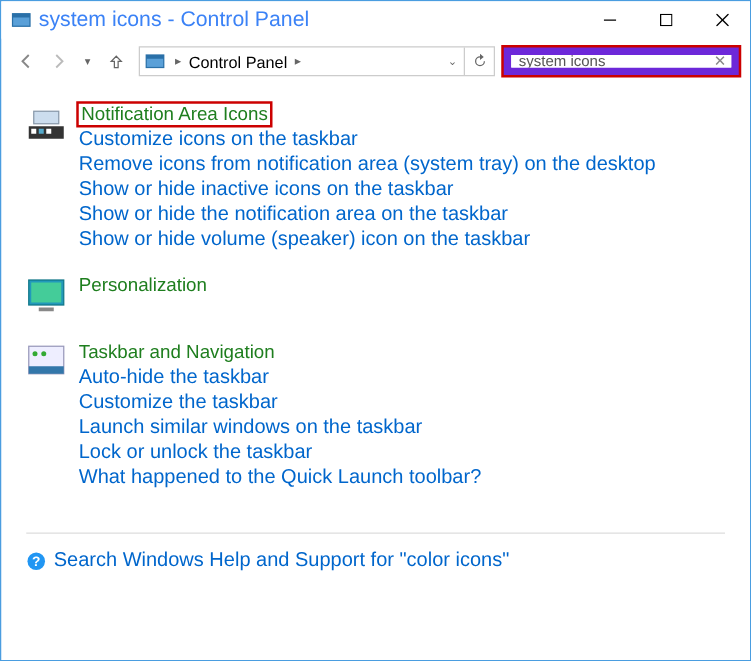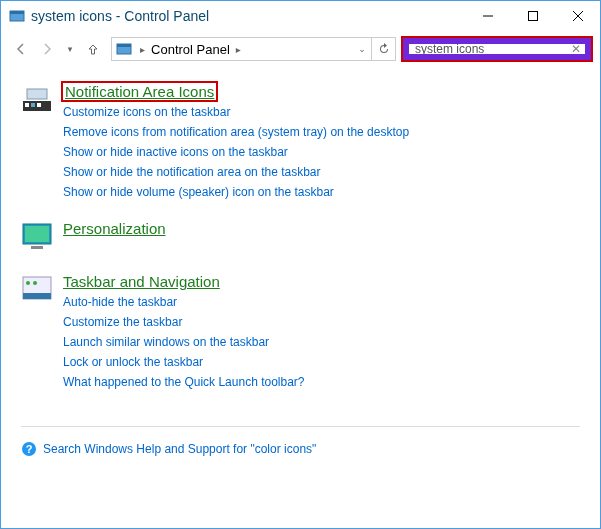--- a/index.html
+++ b/index.html
@@ -1,40 +1,40 @@
 <!DOCTYPE html>
 <html><head>
 <meta charset="utf-8">
 <style>
 * { box-sizing: border-box; margin: 0; padding: 0; }
 body { font-family: "Segoe UI", Tahoma, sans-serif; font-size: 12px; background: #fff; width: 601px; height: 529px; overflow: hidden; border: 1px solid #4a9de0; }
 .titlebar { height: 30px; background: #fff; display: flex; align-items: center; padding-left: 8px; }
 .titlebar-icon { width: 16px; height: 16px; margin-right: 6px; }
-.titlebar-text { flex: 1; font-size: 14px; color: #0c4a6e; }
+.titlebar-text { flex: 1; font-size: 17px; color: #3b82f6; }
 .winbtns { display: flex; height: 100%; }
 .winbtn { width: 45px; height: 30px; display: flex; align-items: center; justify-content: center; cursor: pointer; }
 .navbar { height: 36px; display: flex; align-items: center; padding: 0 8px; gap: 2px; }
 .navbtn { width: 24px; height: 24px; display: flex; align-items: center; justify-content: center; color: #666; cursor: pointer; }
 .navbtn.disabled { color: #bbb; }
 .addrbar { flex: 1; height: 24px; border: 1px solid #ccc; display: flex; align-items: center; margin: 0 4px; position: relative; }
 .addrbar-icon { width: 16px; height: 16px; margin: 0 4px; }
 .breadcrumb { font-size: 13px; padding: 0 2px; cursor: pointer; }
 .bc-arrow { padding: 0 4px; color: #666; font-size: 10px; }
 .addrbar-right { margin-left: auto; display: flex; align-items: center; }
 .refresh-btn { width: 24px; height: 22px; border-left: 1px solid #ccc; display: flex; align-items: center; justify-content: center; cursor: pointer; }
 .searchbox { width: 190px; height: 24px; border: 7px solid #6d28d9; display: flex; align-items: center; position: relative; }
 .searchbox input { border: none; outline: none; width: 100%; padding: 0 24px 0 6px; font-size: 12px; color: #555; height: 100%; }
 .searchbox .clear { position: absolute; right: 4px; color: #888; cursor: pointer; font-size: 12px; }
 .highlight-red { outline: 2px solid #c00; outline-offset: -1px; }
 .content { padding: 16px 20px 8px 20px; }
 .section { display: flex; margin-bottom: 18px; }
 .section-icon { width: 36px; flex-shrink: 0; }
 .section-body { flex: 1; padding-left: 6px; }
-.section-title { color: #1e7e1e; font-size: 15px; margin-bottom: 2px; cursor: pointer; display: inline-block; text-decoration: underline; }
-.link { color: #0066cc; font-size: 12px; line-height: 20px; display: block; cursor: pointer; }
+.section-title { color: #1e7e1e; font-size: 15px; margin-bottom: 2px; cursor: pointer; display: inline-block; }
+.link { color: #0066cc; font-size: 16px; line-height: 20px; display: block; cursor: pointer; }
 .divider { border-top: 1px solid #ddd; margin: 8px 20px; }
 .help-row { display: flex; align-items: center; padding: 4px 20px; }
 .help-icon { width: 16px; height: 16px; margin-right: 6px; }
 .highlight-title { outline: 2px solid #c00; padding: 0 2px; }
 .dd-arrow { width: 18px; display: flex; justify-content: center; color: #666; font-size: 9px; }
 </style>
 </head>
 <body>
 
 <div class="titlebar">

